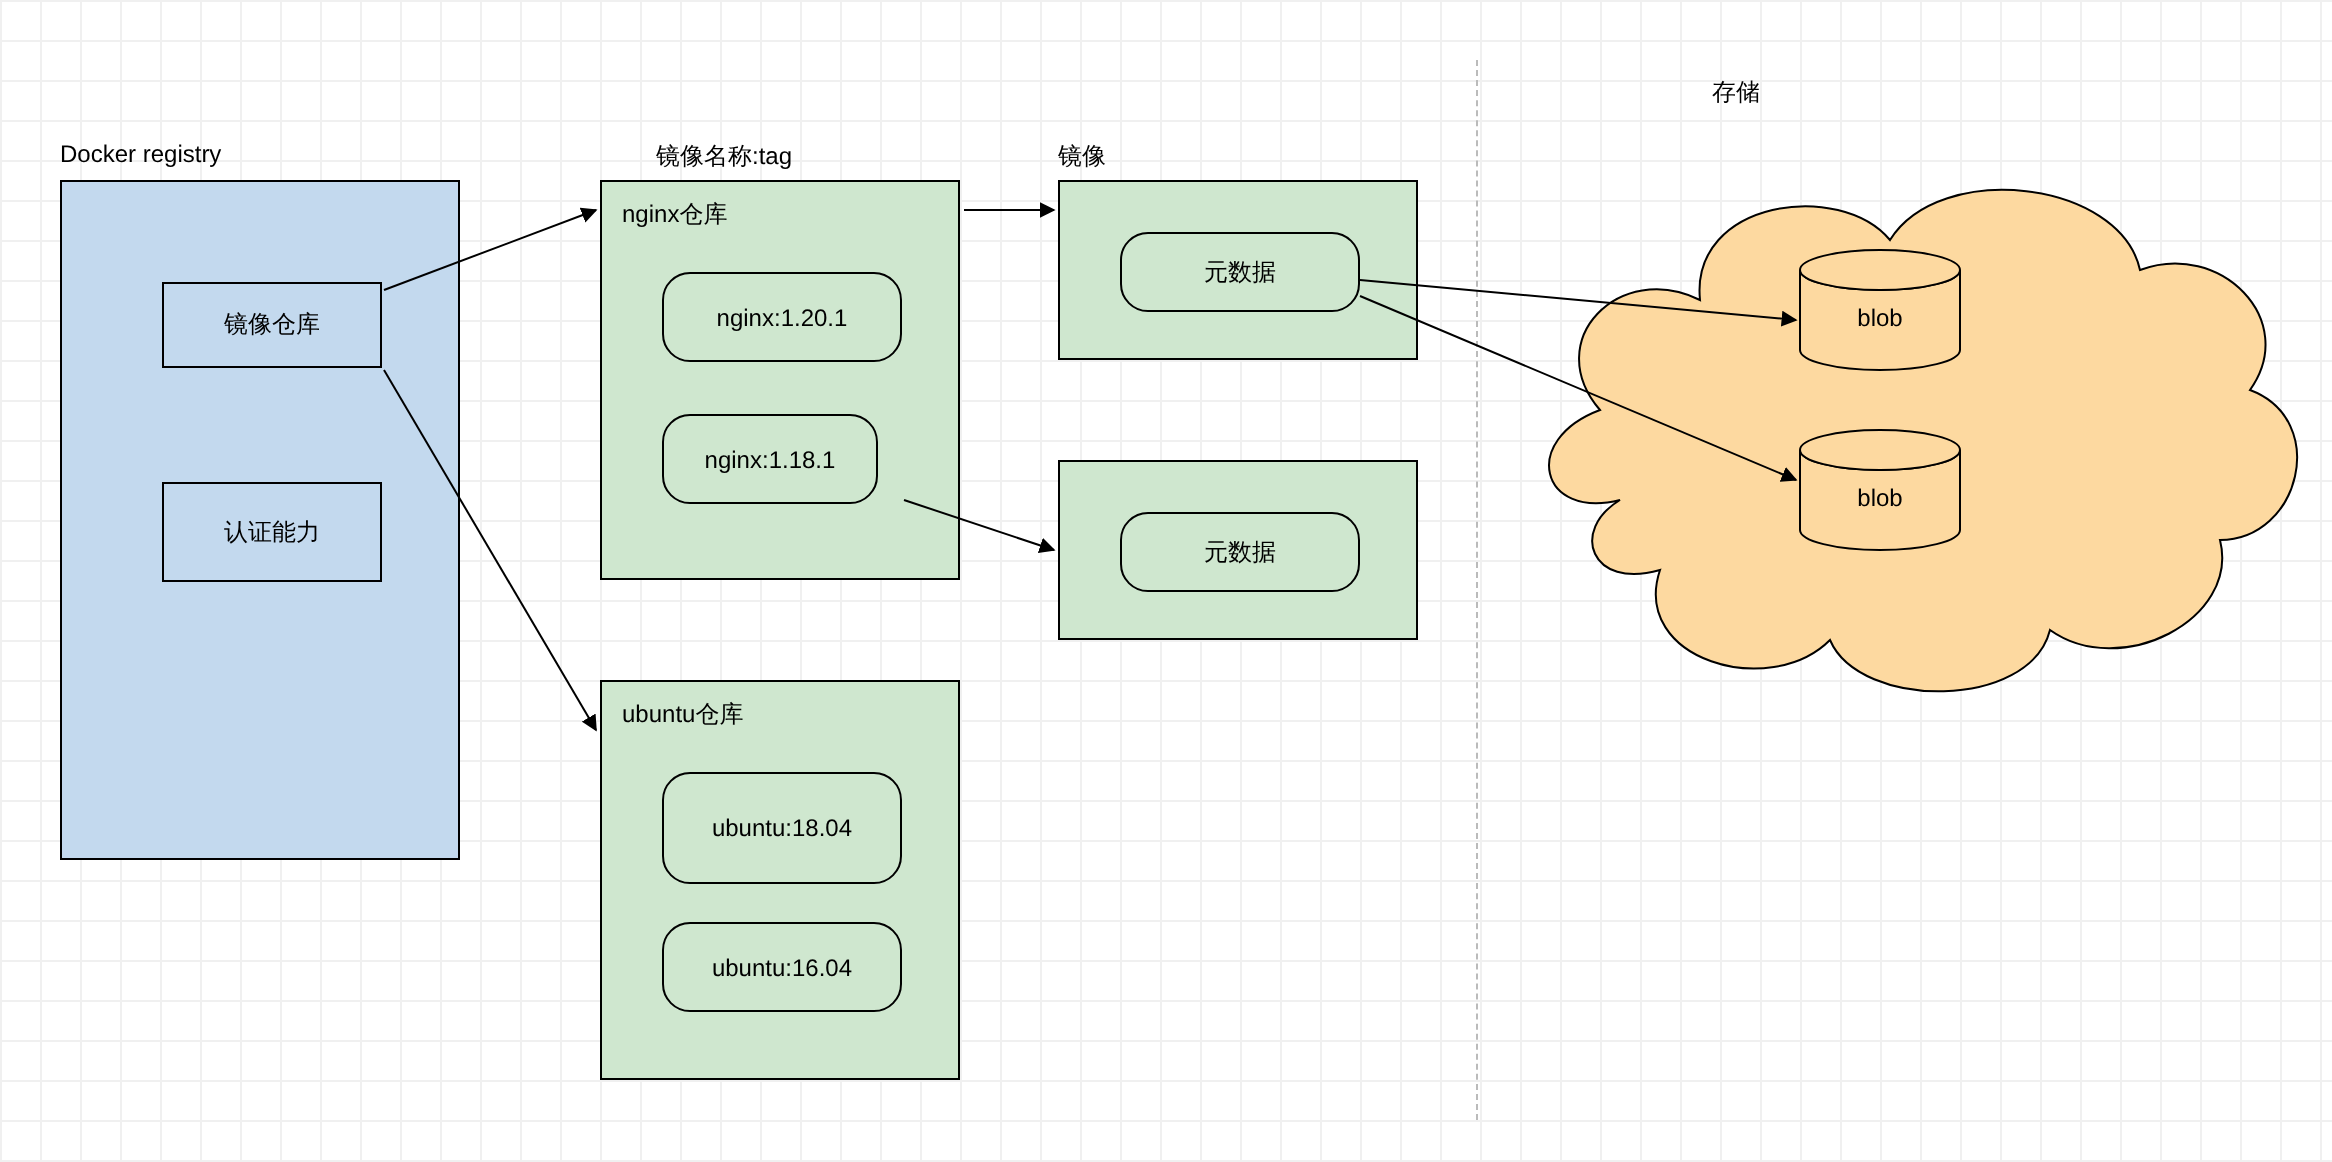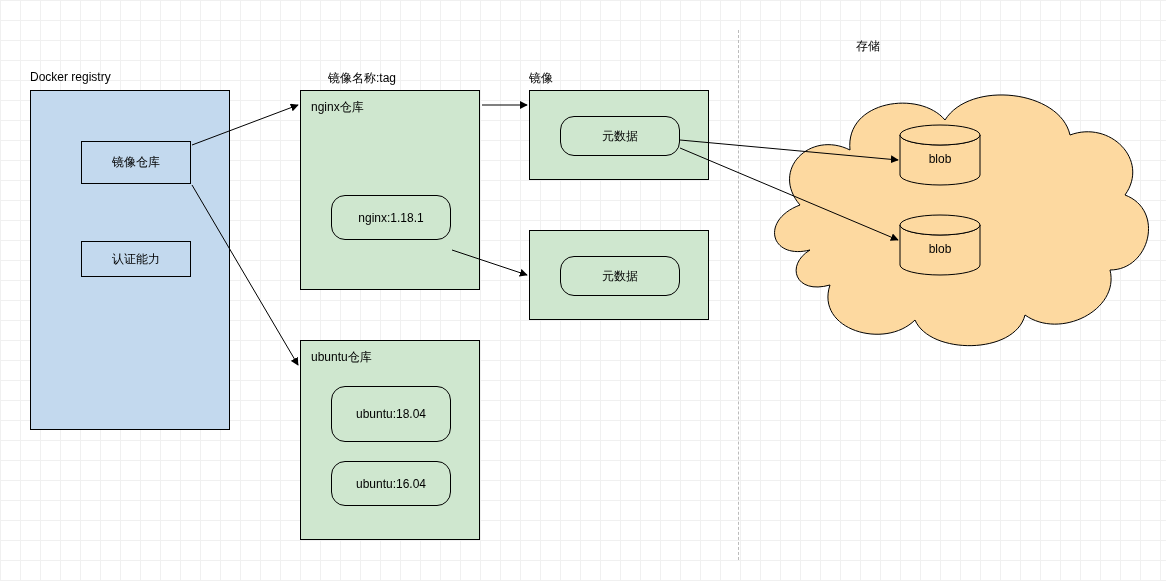--- a/index.html
+++ b/index.html
@@ -87,26 +87,27 @@
 
   <div class="vline" style="left:738px; top:30px; height:530px;"></div>
 
   <div class="label" style="left:30px;  top:70px;">Docker registry</div>
   <div class="label" style="left:328px; top:70px;">镜像名称:tag</div>
   <div class="label" style="left:529px; top:70px;">镜像</div>
   <div class="label" style="left:856px; top:38px;">存储</div>
 
   <div class="box blue" style="left:30px; top:90px; width:200px; height:340px;">
     <div class="inner blueI" style="left:50px; top:50px;  width:110px; height:43px;">镜像仓库</div>
-    <div class="inner blueI" style="left:50px; top:150px; width:110px; height:36px;">认证能力</div>
+    <div class="inner blueI" style="left:50px; top:150px; width:110px; height:50px;">认证能力</div>
   </div>
 
   <div class="box green" style="left:300px; top:90px; width:180px; height:200px;">
     <div class="sublab">nginx仓库</div>
-    <div class="inner greenI" style="left:30px; top:104px; width:120px; height:45px;">nginx:1.18.1</div>
+    <div class="inner greenI" style="left:30px; top:45px;  width:120px; height:45px;">nginx:1.20.1</div>
+    <div class="inner greenI" style="left:30px; top:116px; width:108px; height:45px;">nginx:1.18.1</div>
   </div>
 
   <div class="box green" style="left:300px; top:340px; width:180px; height:200px;">
     <div class="sublab">ubuntu仓库</div>
     <div class="inner greenI" style="left:30px; top:45px;  width:120px; height:56px;">ubuntu:18.04</div>
     <div class="inner greenI" style="left:30px; top:120px; width:120px; height:45px;">ubuntu:16.04</div>
   </div>
 
   <div class="box green" style="left:529px; top:90px;  width:180px; height:90px;">
     <div class="inner greenI" style="left:30px; top:25px; width:120px; height:40px;">元数据</div>

